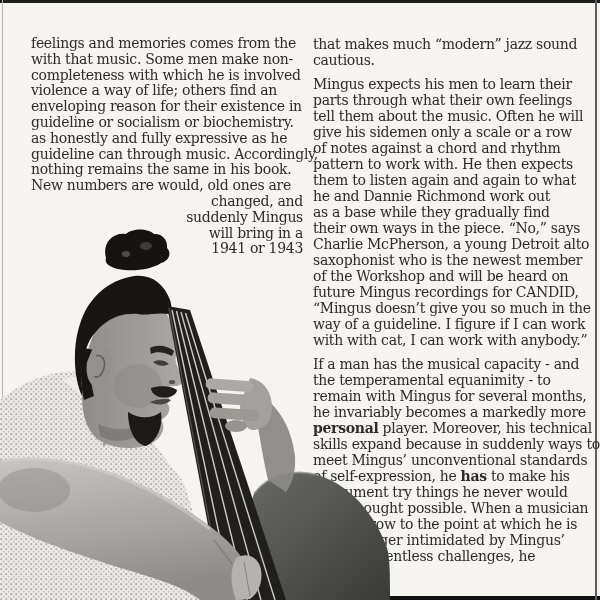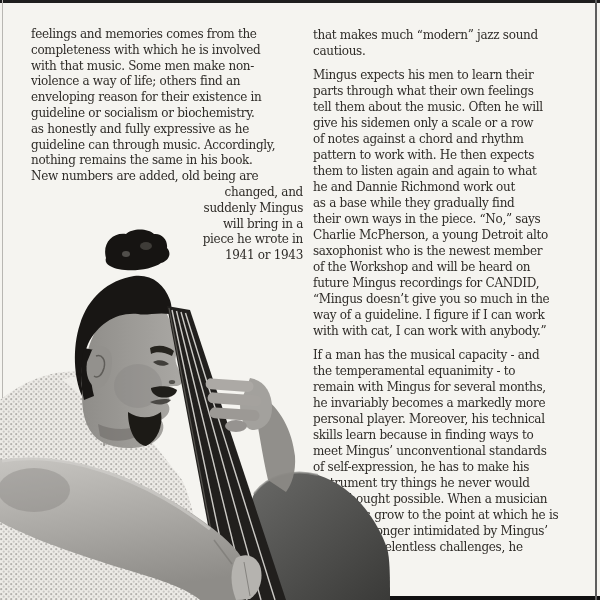--- a/index.html
+++ b/index.html
@@ -6,57 +6,56 @@
   .page{
     position:relative;width:600px;height:600px;background:#f5f4f0;
     overflow:hidden;font-family:"DejaVu Serif", serif;color:#2f2c28;
   }
   .edge{position:absolute;}
   .edge.top{top:0;left:0;right:0;height:3px;background:#1e1e1e;}
   .edge.bottom{bottom:0;left:0;right:0;height:4px;background:#101010;}
   .edge.right{top:0;bottom:0;right:3px;width:2px;background:#5e5e5e;}
   .edge.left{top:0;bottom:0;left:2px;width:1px;background:#b8b6b2;}
   .col{
-    position:absolute;top:27px;font-size:12px;letter-spacing:-0.3px;
+    position:absolute;top:36px;font-size:14px;letter-spacing:-0.3px;
     white-space:nowrap;
   }
   .col-left{left:31px;width:272px;line-height:15.8px;}
   .col-right{left:313px;width:276px;line-height:16px;}
   .para + .para{margin-top:8px;}
   .tl{white-space:nowrap;}
-  .tl b{font-weight:normal;}
+  .tl b{font-weight:bold;}
   .tl.wrap{margin-left:126px;width:146px;text-align:right;}
   .tl.c{text-align:center;}
   .photo{position:absolute;left:0;top:228px;width:390px;height:372px;}
   .photo svg{display:block;}
 </style>
 </head>
 <body>
 
 <div class="page">
   <div class="edge top"></div>
   <div class="edge bottom"></div>
   <div class="edge right"></div>
   <div class="edge left"></div>
 
   <div class="col col-left" id="col-left">
       <div class="tl">feelings and memories comes from the</div>
+      <div class="tl">with that music. Some men make non-</div>
       <div class="tl">completeness with which he is involved</div>
-      <div class="tl">with that music. Some men make non-</div>
       <div class="tl">violence a way of life; others find an</div>
       <div class="tl">enveloping reason for their existence in</div>
       <div class="tl">guideline or socialism or biochemistry.</div>
       <div class="tl">as honestly and fully expressive as he</div>
       <div class="tl">guideline can through music. Accordingly,</div>
       <div class="tl">nothing remains the same in his book.</div>
-      <div class="tl">New numbers are added, old being are</div>
+      <div class="tl">New numbers are would, old ones are</div>
       <div class="tl wrap">changed, and</div>
       <div class="tl wrap">suddenly Mingus</div>
       <div class="tl wrap">will bring in a</div>
-      <div class="tl wrap">piece he wrote in</div>
       <div class="tl wrap">1941 or 1943</div>
     </div>
   <div class="col col-right" id="col-right">
       <div class="para">
         <div class="tl">that makes much “modern” jazz sound</div>
         <div class="tl">cautious.</div>
       </div>
       <div class="para">
         <div class="tl">Mingus expects his men to learn their</div>
         <div class="tl">parts through what their own feelings</div>
@@ -75,21 +74,21 @@
         <div class="tl">“Mingus doesn’t give you so much in the</div>
         <div class="tl">way of a guideline. I figure if I can work</div>
         <div class="tl">with with cat, I can work with anybody.”</div>
       </div>
       <div class="para">
         <div class="tl">If a man has the musical capacity - and</div>
         <div class="tl">the temperamental equanimity - to</div>
         <div class="tl">remain with Mingus for several months,</div>
         <div class="tl">he invariably becomes a markedly more</div>
         <div class="tl"><b>personal</b> player. Moreover, his technical</div>
-        <div class="tl">skills learn because in finding ways to</div>
+        <div class="tl">skills expand because in suddenly ways to</div>
         <div class="tl">meet Mingus’ unconventional standards</div>
         <div class="tl">of self-expression, he <b>has</b> to make his</div>
         <div class="tl">instrument try things he never would</div>
         <div class="tl">have thought possible. When a musician</div>
         <div class="tl c">does grow to the point at which he is</div>
         <div class="tl c">no longer intimidated by Mingus’</div>
         <div class="tl c">relentless challenges, he</div>
       </div>
     </div>
 

